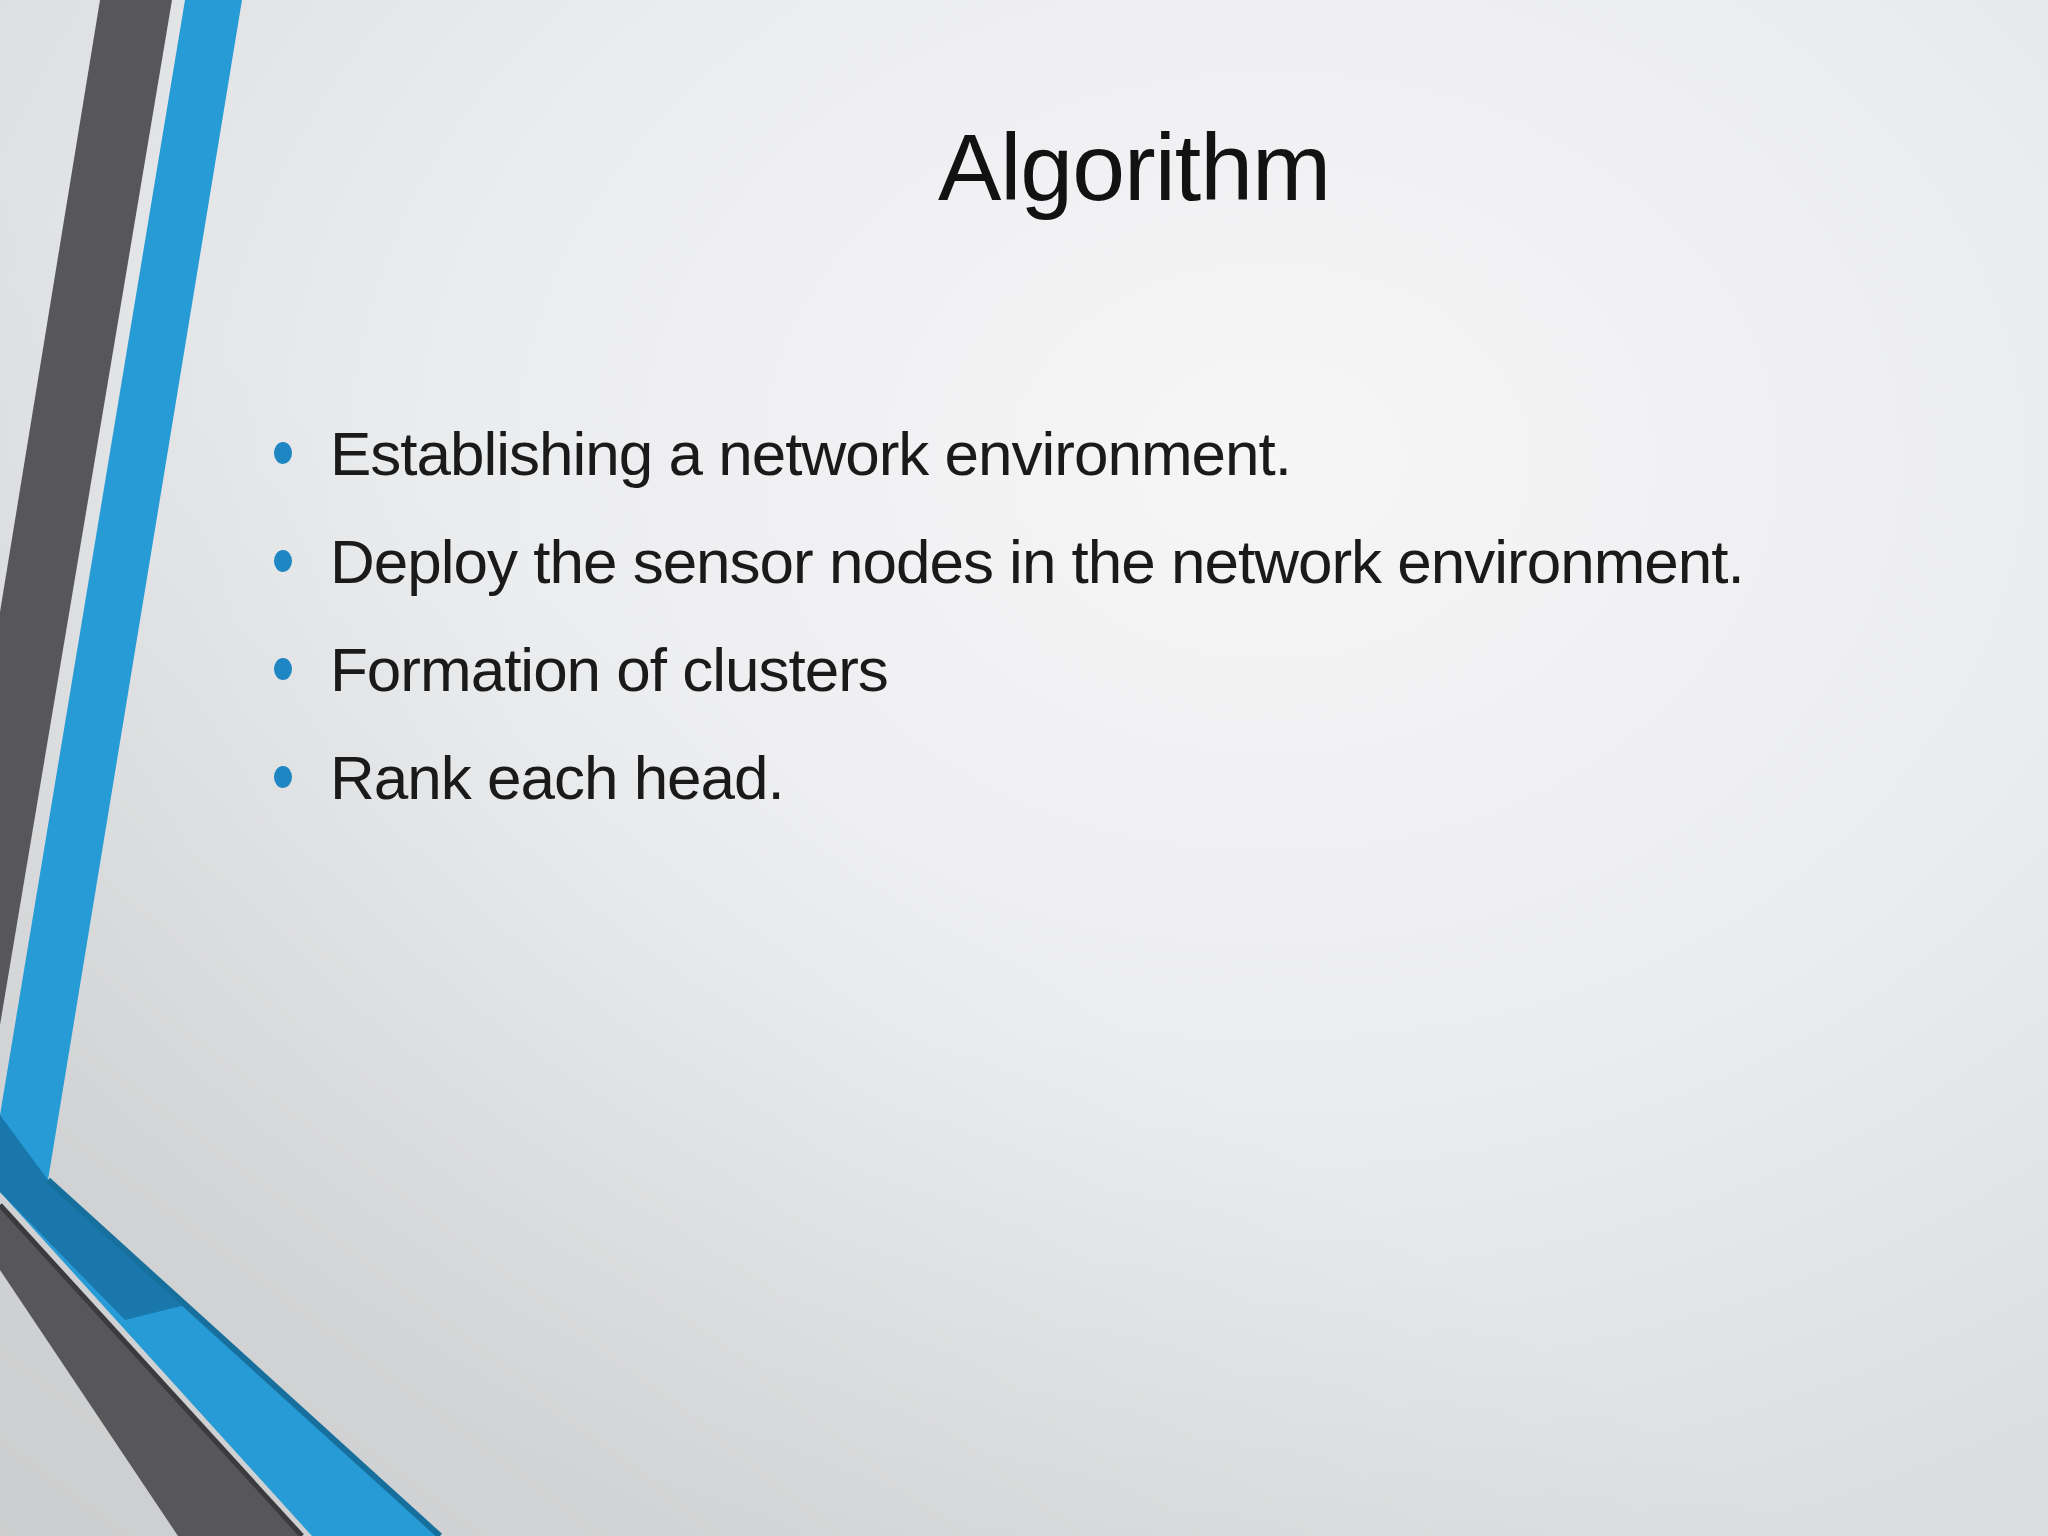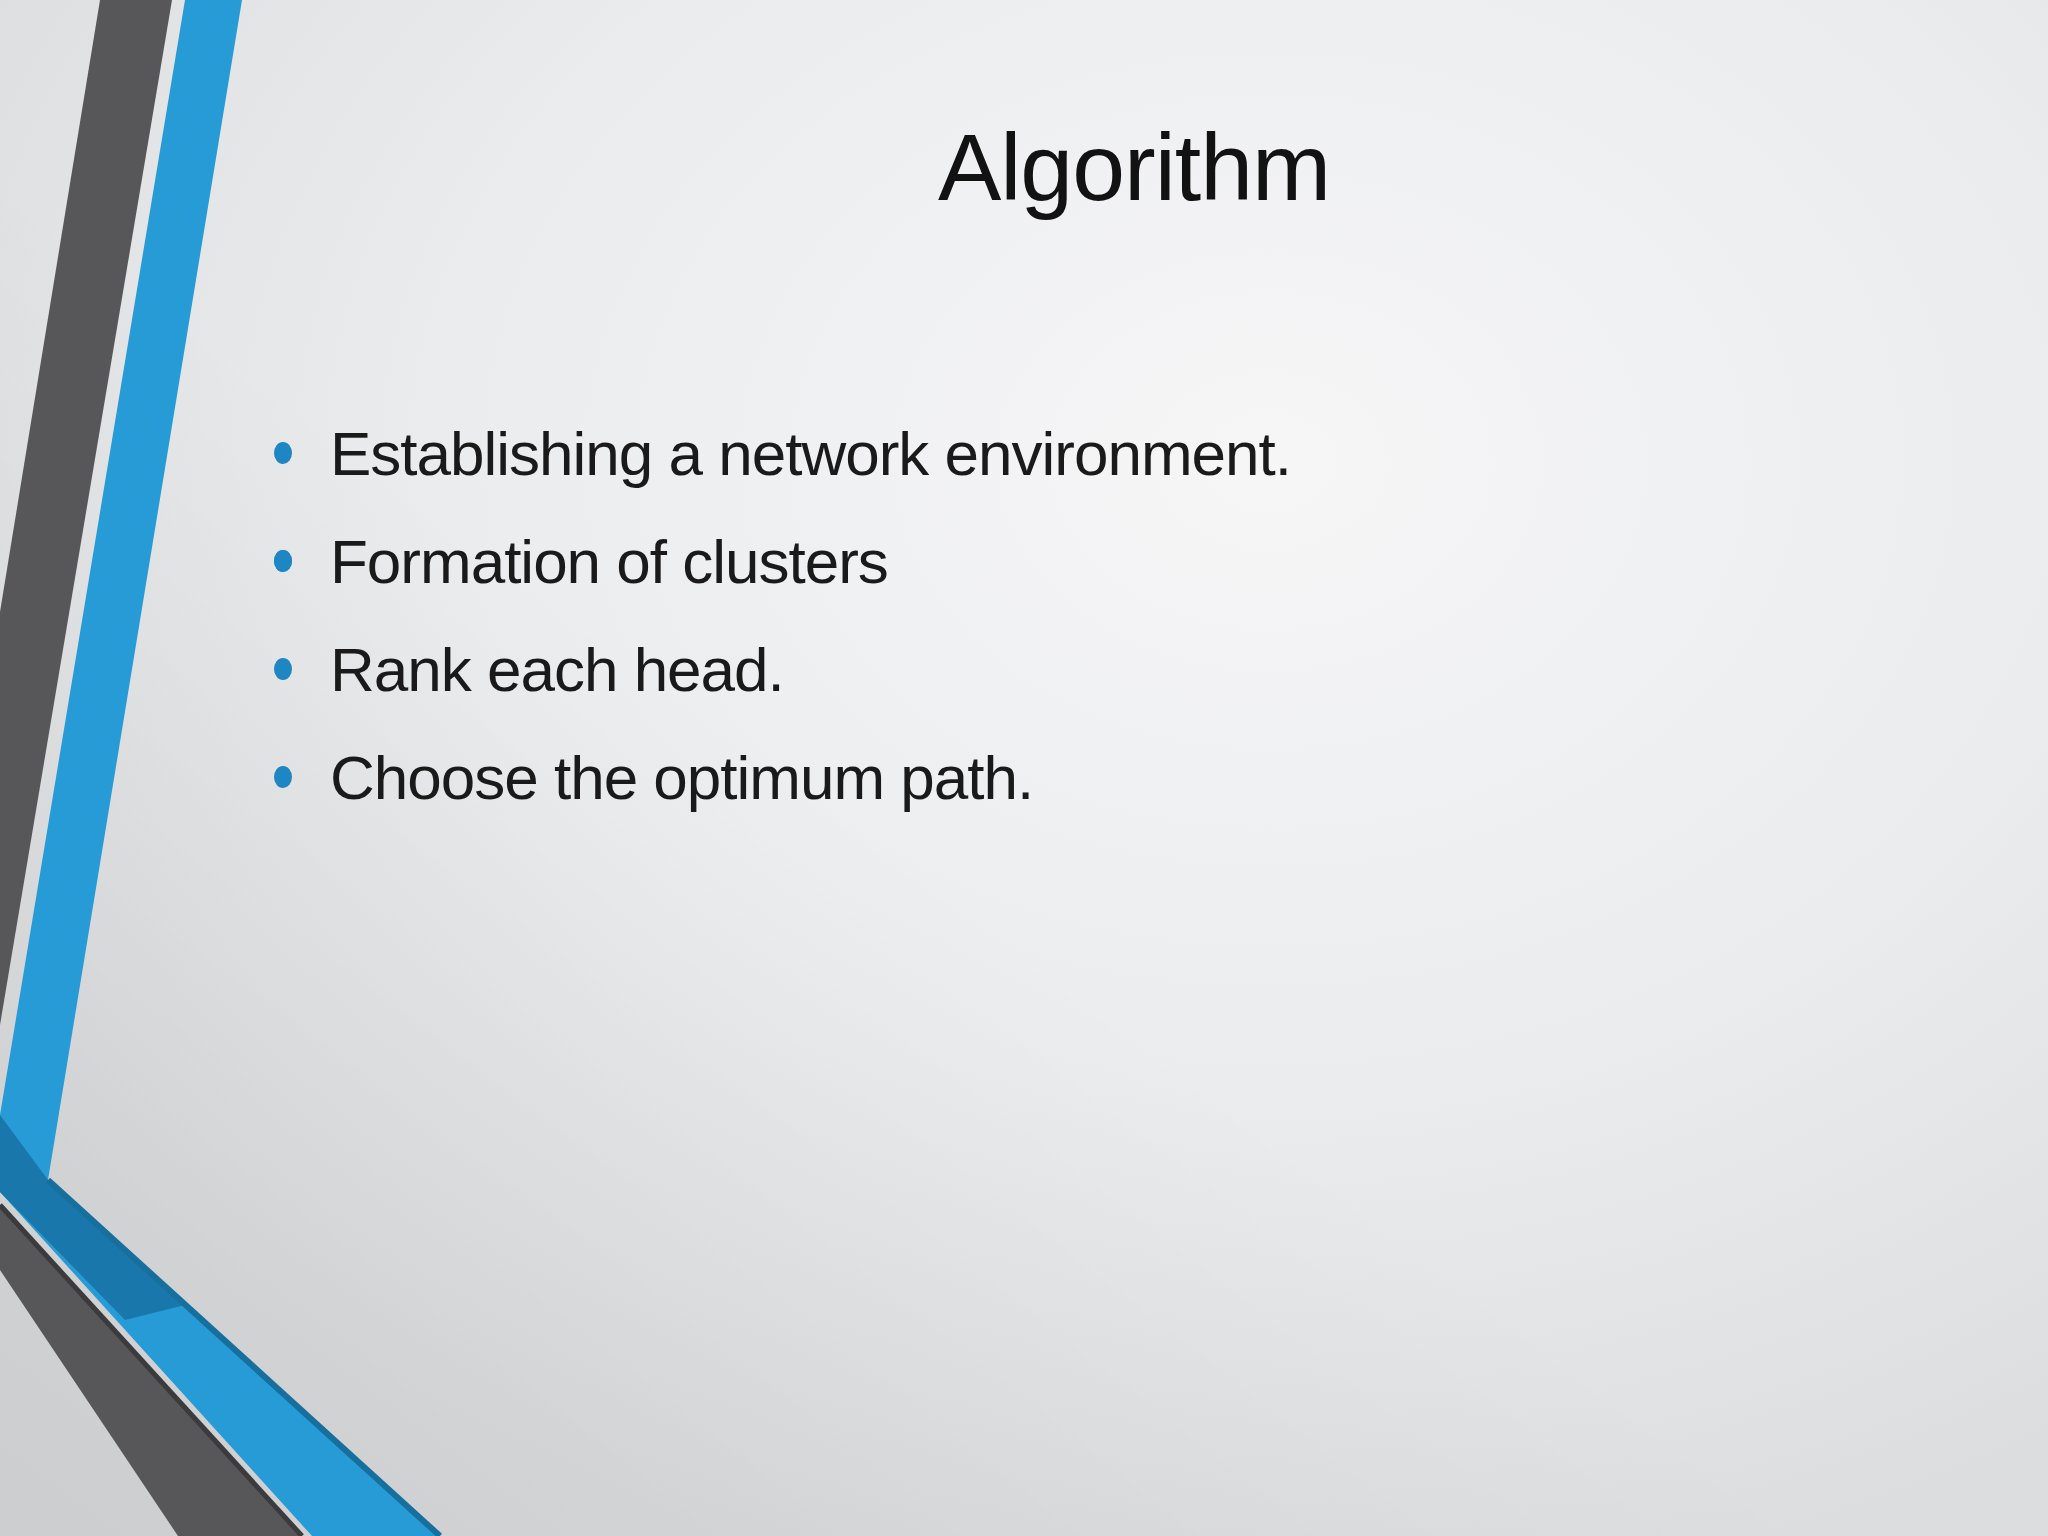--- a/index.html
+++ b/index.html
@@ -81,29 +81,26 @@
   <div class="content">
     <div class="title">Algorithm</div>
 
     <ul class="bullets">
       <li>
         <span class="dot"></span>
         <span class="bullet-text">Establishing a network environment.</span>
       </li>
       <li>
         <span class="dot"></span>
+        <span class="bullet-text">Deploy the sensor nodes in the network environment.</span>
       </li>
       <li>
         <span class="dot"></span>
         <span class="bullet-text">Formation of clusters</span>
       </li>
       <li>
         <span class="dot"></span>
         <span class="bullet-text">Rank each head.</span>
       </li>
-      <li>
-        <span class="dot"></span>
-        <span class="bullet-text">Choose the optimum path.</span>
-      </li>
     </ul>
   </div>
 
 </div>
 
 </body></html>

